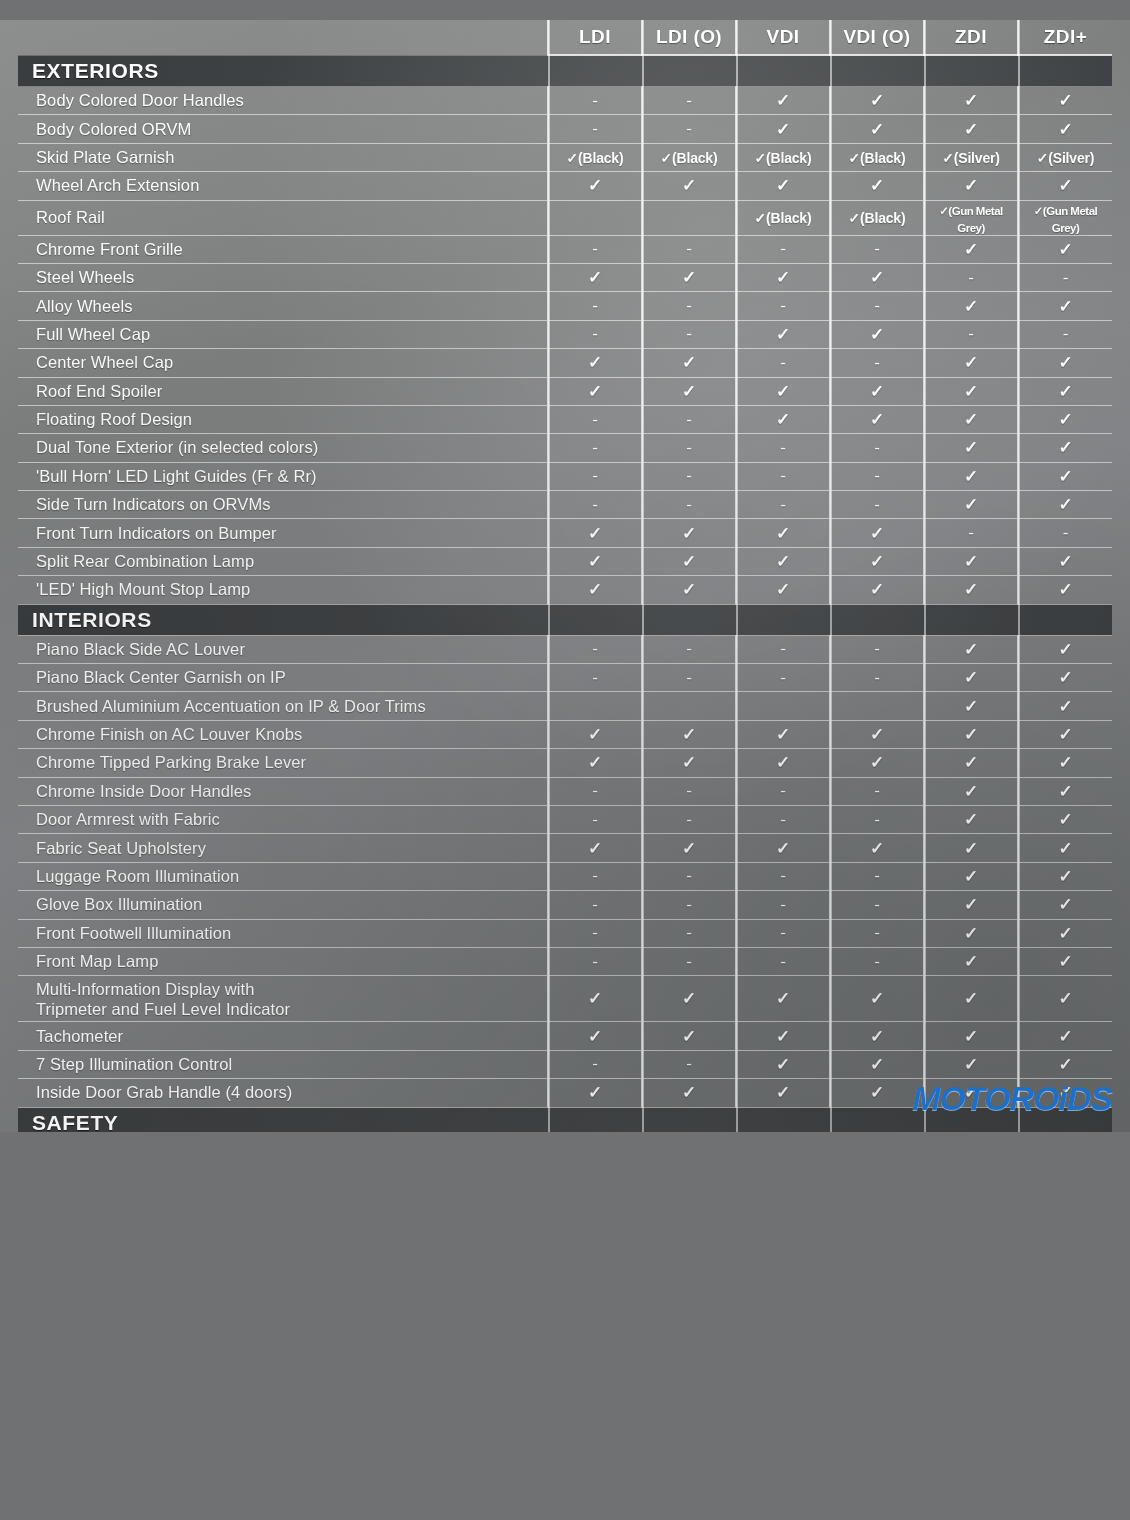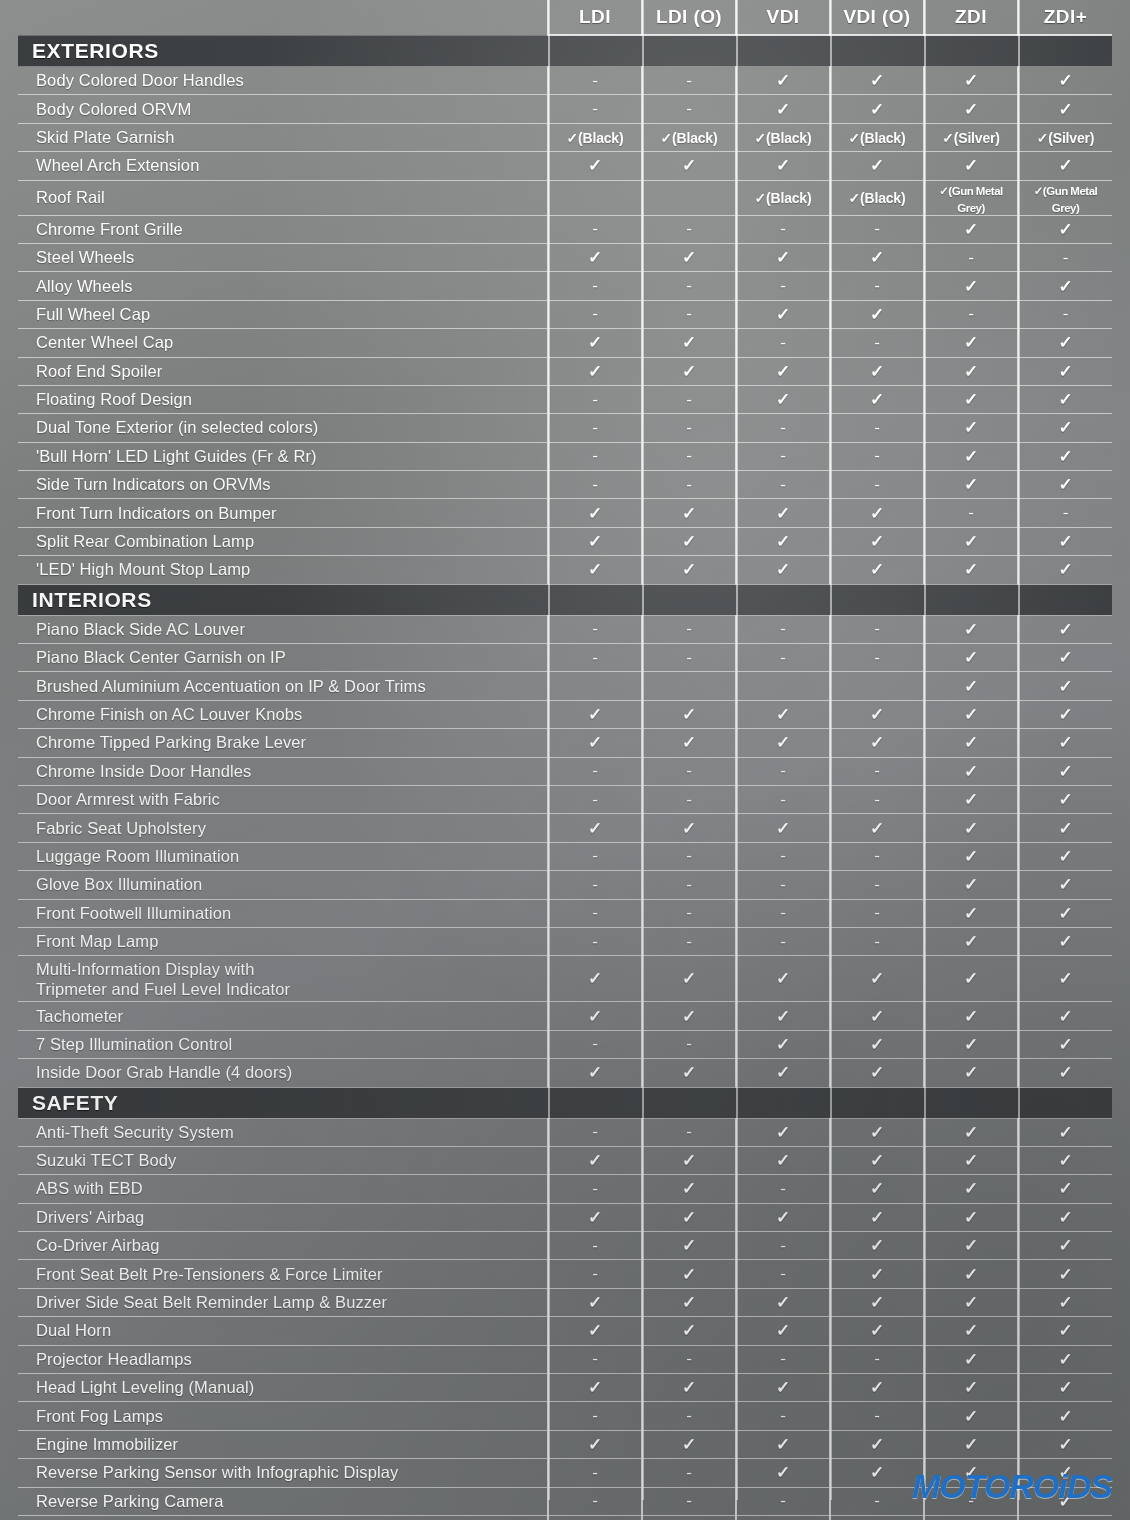--- a/index.html
+++ b/index.html
@@ -3,24 +3,25 @@
 <meta charset="utf-8">
 <style>
   html, body {
     margin: 0;
     padding: 0;
     background: #6f7172;
   }
   #page {
     position: relative;
     width: 1130px;
-    height: 1520px;
+    height: 1112px;
     background: linear-gradient(160deg, #8d8f8e 0%, #7d807f 28%, #85878a 55%, #76797a 78%, #6c6f70 100%);
     font-family: "Liberation Sans", sans-serif;
     overflow: hidden;
+    margin-top: 20px;
   }
   
   #page::before {
     content: "";
     position: absolute;
     inset: 0;
     background:
       radial-gradient(ellipse at 62% 18%, rgba(255,255,255,0.13), rgba(255,255,255,0) 46%),
       radial-gradient(ellipse at 25% 75%, rgba(0,0,0,0.10), rgba(0,0,0,0) 55%),
       radial-gradient(ellipse at 88% 88%, rgba(0,0,0,0.14), rgba(0,0,0,0) 50%);

